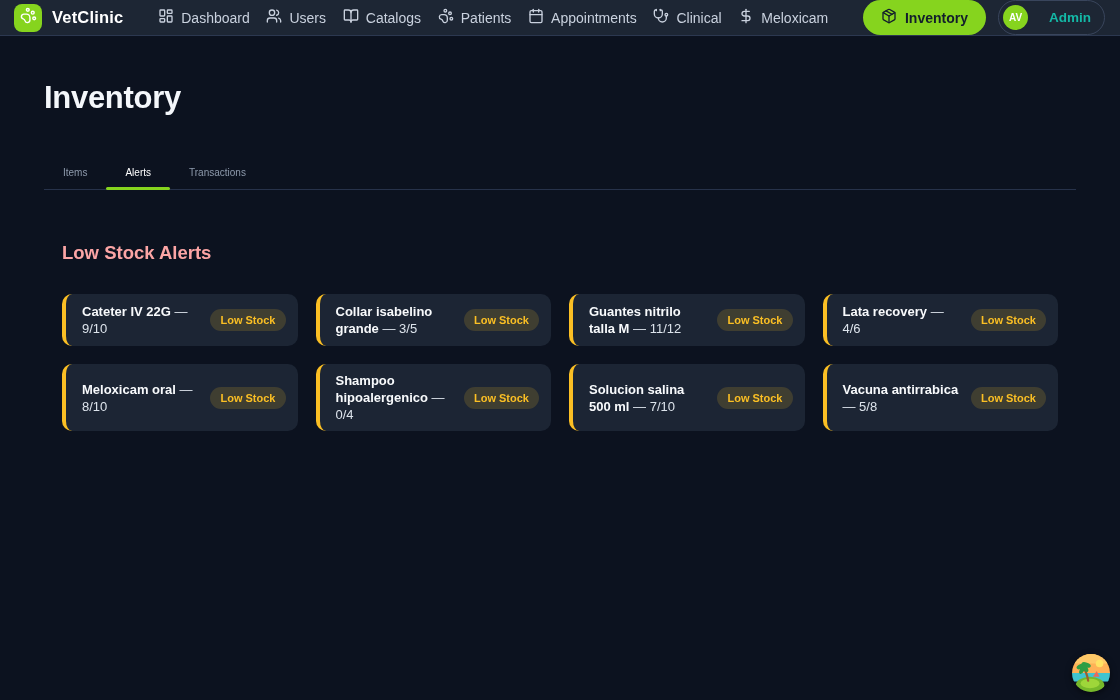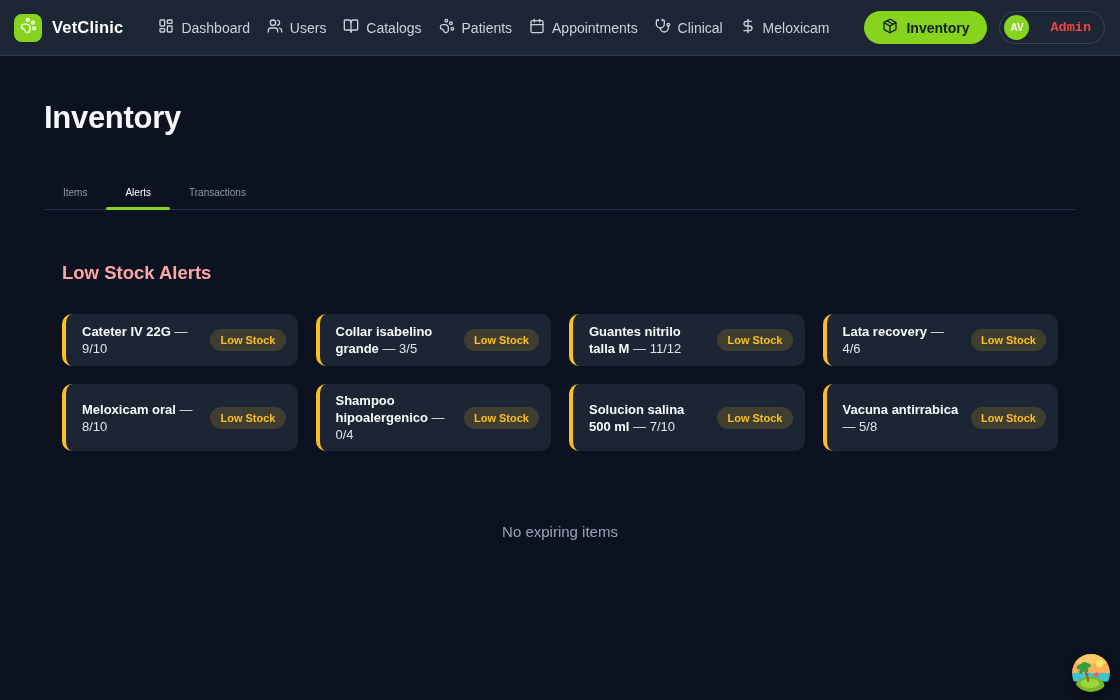--- a/index.html
+++ b/index.html
@@ -15,25 +15,24 @@
   *{box-sizing:border-box;margin:0;padding:0;}
   html,body{width:1120px;height:700px;overflow:hidden;}
   body{
     background:var(--page-bg);
     font-family:"Liberation Sans", sans-serif;
     color:var(--text-bright);
     position:relative;
   }
   
   header{
-    height:56px;
+    height:36px;
     background:var(--header-bg);
     border-bottom:1px solid #2c3850;
     display:flex;
-    align-items:center;
     padding:0 15px 0 14px;
   }
   .brand{display:flex;align-items:center;gap:10px;flex:0 0 auto;}
   .logo{
     width:28px;height:28px;border-radius:8px;
     background:var(--accent);
     display:grid;place-items:center;
     cursor:pointer;
   }
   .logo svg{width:17px;height:17px;stroke:#ffffff;}
@@ -75,21 +74,21 @@
     padding:3px 13px 3px 4px;
     cursor:pointer;
     background:transparent;
   }
   .avatar{
     width:25px;height:25px;border-radius:50%;
     background:var(--accent);
     display:grid;place-items:center;
     font-size:10px;font-weight:700;color:#fff;
   }
-  .admin-name{font-size:13.5px;font-weight:700;color:#ef4444;font-family:Liberation Mono, monospace;}
+  .admin-name{font-size:13.5px;font-weight:700;color:#14b8a6;}
   
   main{padding:44px 44px 0;}
   h1{font-size:31px;font-weight:700;color:var(--text-bright);letter-spacing:-.3px;}
   .tabs{
     margin-top:40px;
     border-bottom:1px solid #27324a;
     display:flex;
   }
   .tab{
     background:none;border:none;
@@ -318,21 +317,20 @@
         </div>
 
         <div class="card">
           <div class="card-text"><span class="card-name">Vacuna antirrabica</span> <span class="card-count">— 5/8</span></div>
           <span class="badge">Low Stock</span>
         </div>
       </div>
   </section>
 
   <section class="section">
-    <div class="empty">No expiring items</div>
   </section>
 </main>
 
 <div class="island-btn">
   <span><svg viewBox="0 0 40 40">
         <rect width="40" height="20" fill="#ffb157"></rect>
         <rect y="0" width="40" height="10" fill="#ffc968"></rect>
         <circle cx="29" cy="10" r="4" fill="#ffe263"></circle>
         <rect y="20" width="40" height="9" fill="#40c4cf"></rect>
         <path d="M22 24l4-6 3 6z" fill="#e86a5e"></path>

